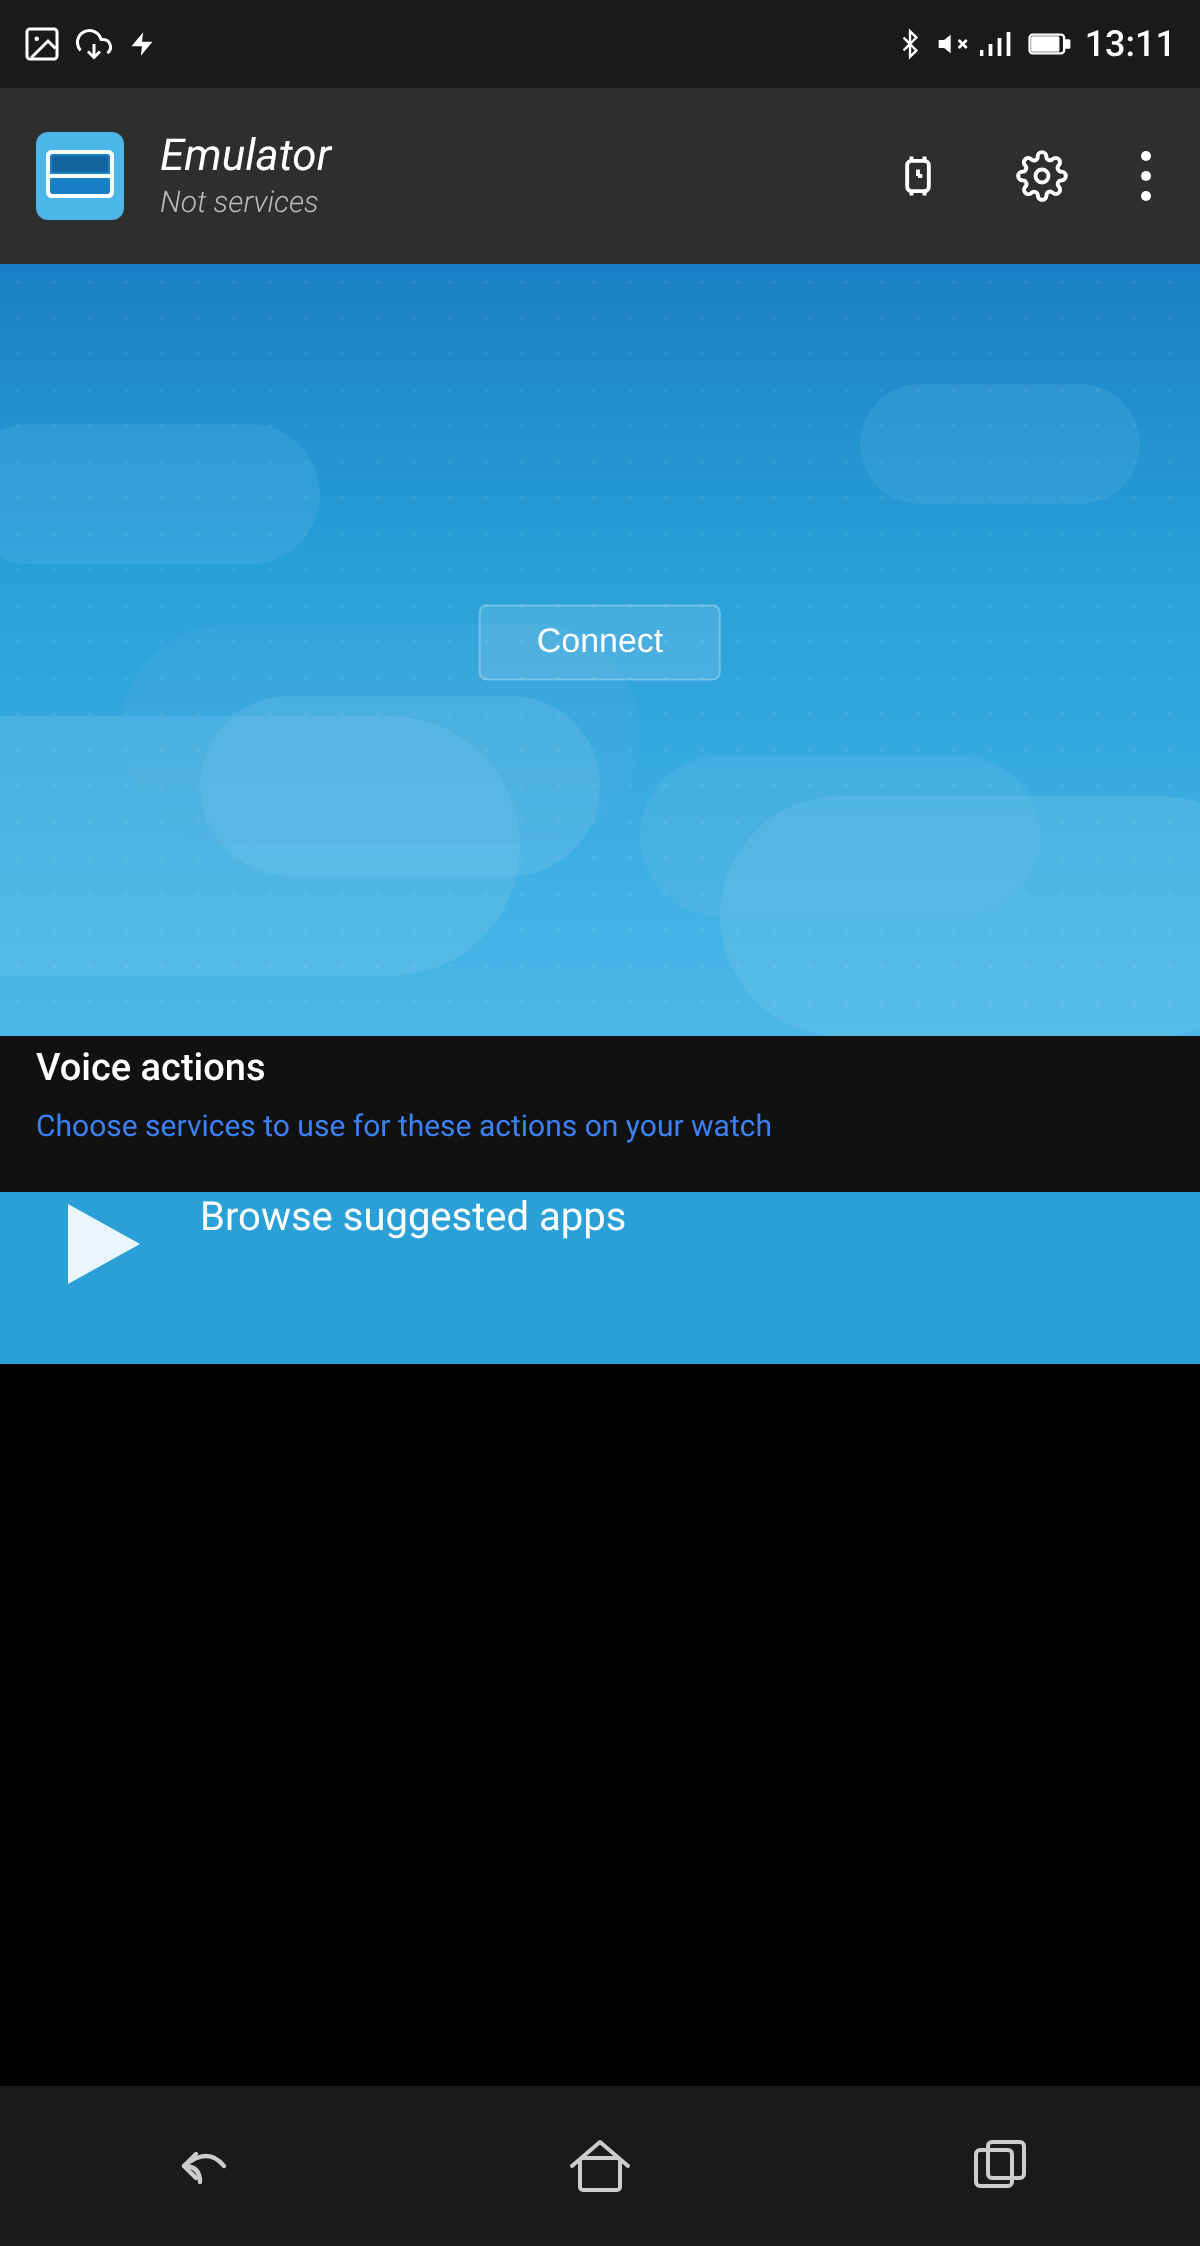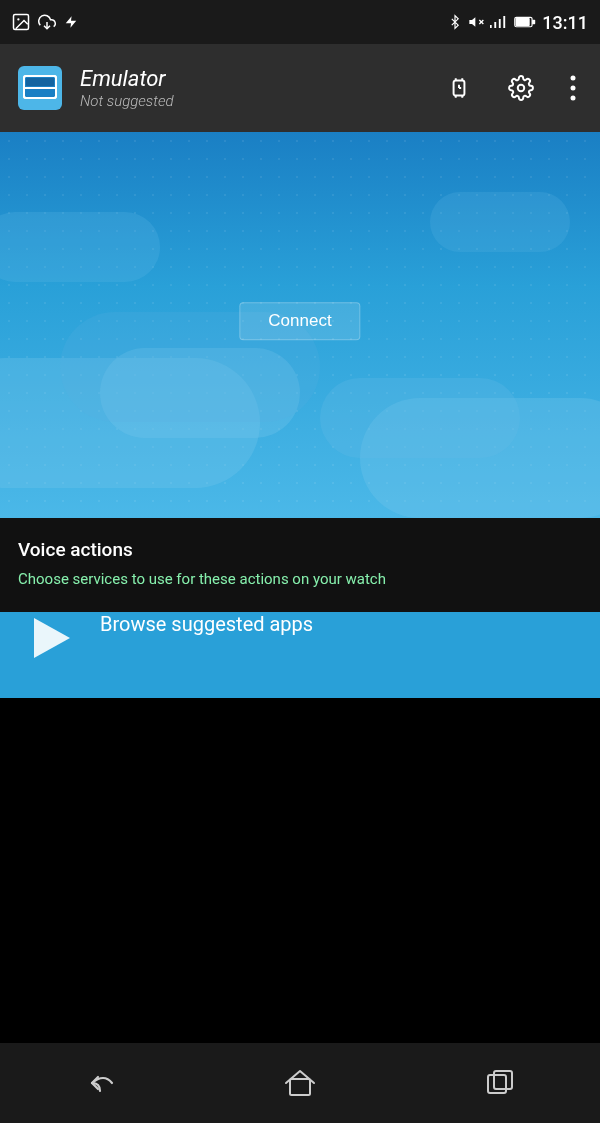--- a/index.html
+++ b/index.html
@@ -121,32 +121,32 @@
       padding: 8px 28px;
       color: #fff;
       font-size: 17px;
       cursor: pointer;
     }
 
     
     #voice-actions {
       width: 100%;
       background: #111;
-      padding: 20px 18px 22px 18px;
+      padding: 4px 18px 22px 18px;
     }
 
     .voice-title {
       color: #fff;
       font-size: 19px;
       font-weight: 500;
       margin-bottom: 8px;
     }
 
     .voice-subtitle {
-      color: #86efac;
+      color: #3b82f6;
       font-size: 15px;
       line-height: 1.4;
     }
 
     
     #browse-btn {
       width: 100%;
       height: 86px;
       background: #29a0d8;
       display: flex;
@@ -253,21 +253,21 @@
     <svg class="app-icon" viewBox="0 0 44 44" fill="none">
       <rect width="44" height="44" rx="6" fill="#4db6e8"></rect>
       <rect x="6" y="10" width="32" height="22" rx="2" fill="#1a7fc4" stroke="#fff" stroke-width="2"></rect>
       <rect x="6" y="10" width="32" height="22" rx="2" fill="none" stroke="#fff" stroke-width="2"></rect>
       <line x1="6" y1="22" x2="38" y2="22" stroke="#fff" stroke-width="2"></line>
       <rect x="8" y="12" width="28" height="8" rx="1" fill="#1564a0"></rect>
     </svg>
   </div>
   <div class="title-container">
     <div class="app-title">Emulator</div>
-    <div class="app-subtitle">Not suggested</div>
+    <div class="app-subtitle">Not services</div>
   </div>
   <div class="toolbar-actions">
 
     <div class="toolbar-action-btn">
       <svg width="26" height="26" viewBox="0 0 24 24" fill="none" stroke="#fff" stroke-width="1.8">
         <rect x="7" y="5" width="10" height="14" rx="2"></rect>
         <line x1="9" y1="5" x2="9" y2="3"></line>
         <line x1="15" y1="5" x2="15" y2="3"></line>
         <line x1="9" y1="19" x2="9" y2="21"></line>
         <line x1="15" y1="19" x2="15" y2="21"></line>

